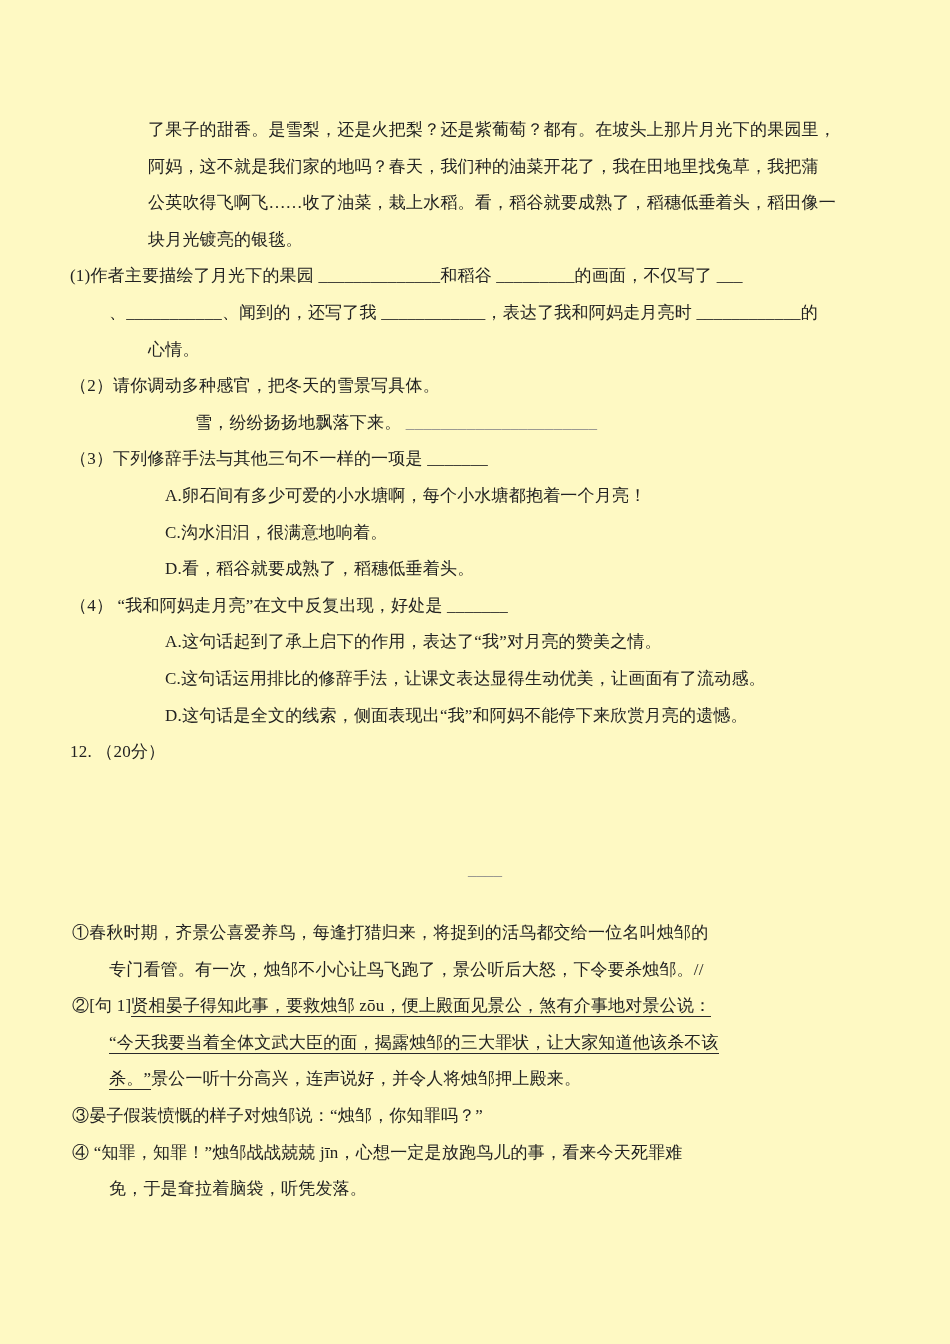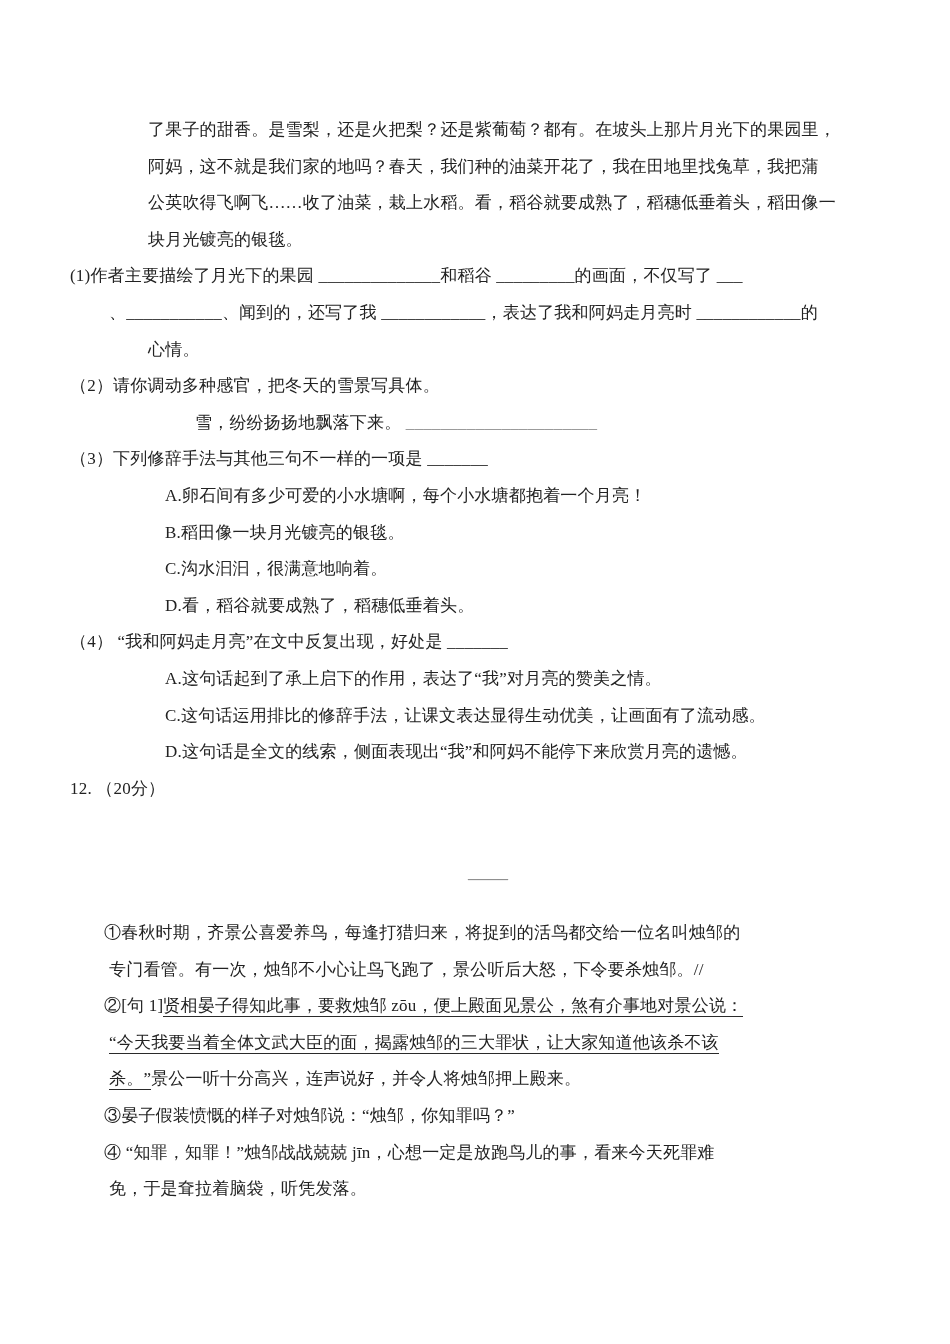--- a/index.html
+++ b/index.html
@@ -1,42 +1,42 @@
 <!DOCTYPE html>
 <html><head>
 <meta charset="utf-8">
 <style>
   html,body{margin:0;padding:0;background:#e8e8e8;}
   .page{
     position:relative;
     width:950px;height:1344px;
-    background:#ffffff;
+    background:#fef9c3;
     font-family:"Liberation Serif","DejaVu Serif",serif;
     color:#222222;
     overflow:hidden;
   }
   .ln{
     height:36.6px;
     line-height:36.6px;
     font-size:17px;
     white-space:nowrap;
     letter-spacing:0.2px;
   }
   
   .i133{padding-left:109px}
   .i143{padding-left:70px}
   .i148{padding-left:148px}
   .i165{padding-left:165px}
   .i195{padding-left:195px}
-  .i172{padding-left:104px}
+  .i172{padding-left:72px}
   #sec1{position:absolute;top:112px;left:0;right:0}
   #sec2{position:absolute;top:915px;left:0;right:0}
   #title-blank-line{
     position:absolute;top:852px;left:468px;
-    height:36.6px;line-height:36.6px;font-size:20px;
+    height:36.6px;line-height:36.6px;font-size:17px;
   }
   .u{border-bottom:1.6px solid #2a2a2a;padding-bottom:1px}
   .gray-blank{color:#8a8a8a}
 </style>
 </head>
 <body>
 
 <div class="page">
 
   <div id="sec1">
@@ -49,21 +49,20 @@
     <div class="ln i133">、___________、闻到的，还写了我 ____________，表达了我和阿妈走月亮时 ____________的</div>
     <div class="ln i148">心情。</div>
 
     <div class="ln i143">（2）请你调动多种感官，把冬天的雪景写具体。</div>
     <div class="ln i195">
       <span>雪，纷纷扬扬地飘落下来。 </span><span class="gray-blank">______________________</span>
     </div>
 
     <div class="ln i143">（3）下列修辞手法与其他三句不一样的一项是 _______</div>
     <div class="ln i165">A.卵石间有多少可爱的小水塘啊，每个小水塘都抱着一个月亮！</div>
-    <div class="ln i165">B.稻田像一块月光镀亮的银毯。</div>
     <div class="ln i165">C.沟水汩汩，很满意地响着。</div>
     <div class="ln i165">D.看，稻谷就要成熟了，稻穗低垂着头。</div>
 
     <div class="ln i143">（4） “我和阿妈走月亮”在文中反复出现，好处是 _______</div>
     <div class="ln i165">A.这句话起到了承上启下的作用，表达了“我”对月亮的赞美之情。</div>
     <div class="ln i165">C.这句话运用排比的修辞手法，让课文表达显得生动优美，让画面有了流动感。</div>
     <div class="ln i165">D.这句话是全文的线索，侧面表现出“我”和阿妈不能停下来欣赏月亮的遗憾。</div>
 
     <div class="ln i143">12. （20分）</div>
   </div>

